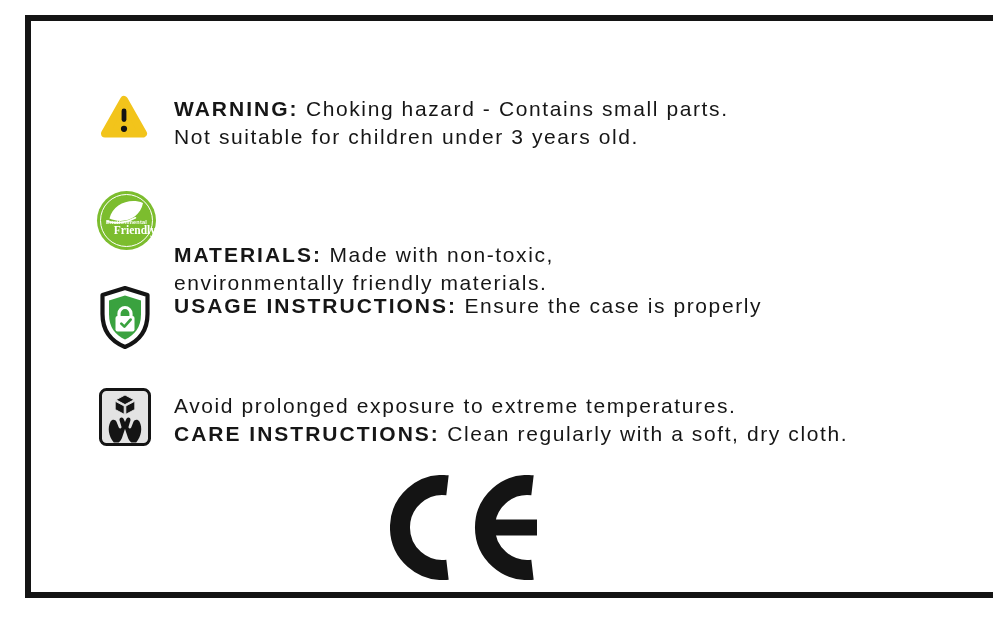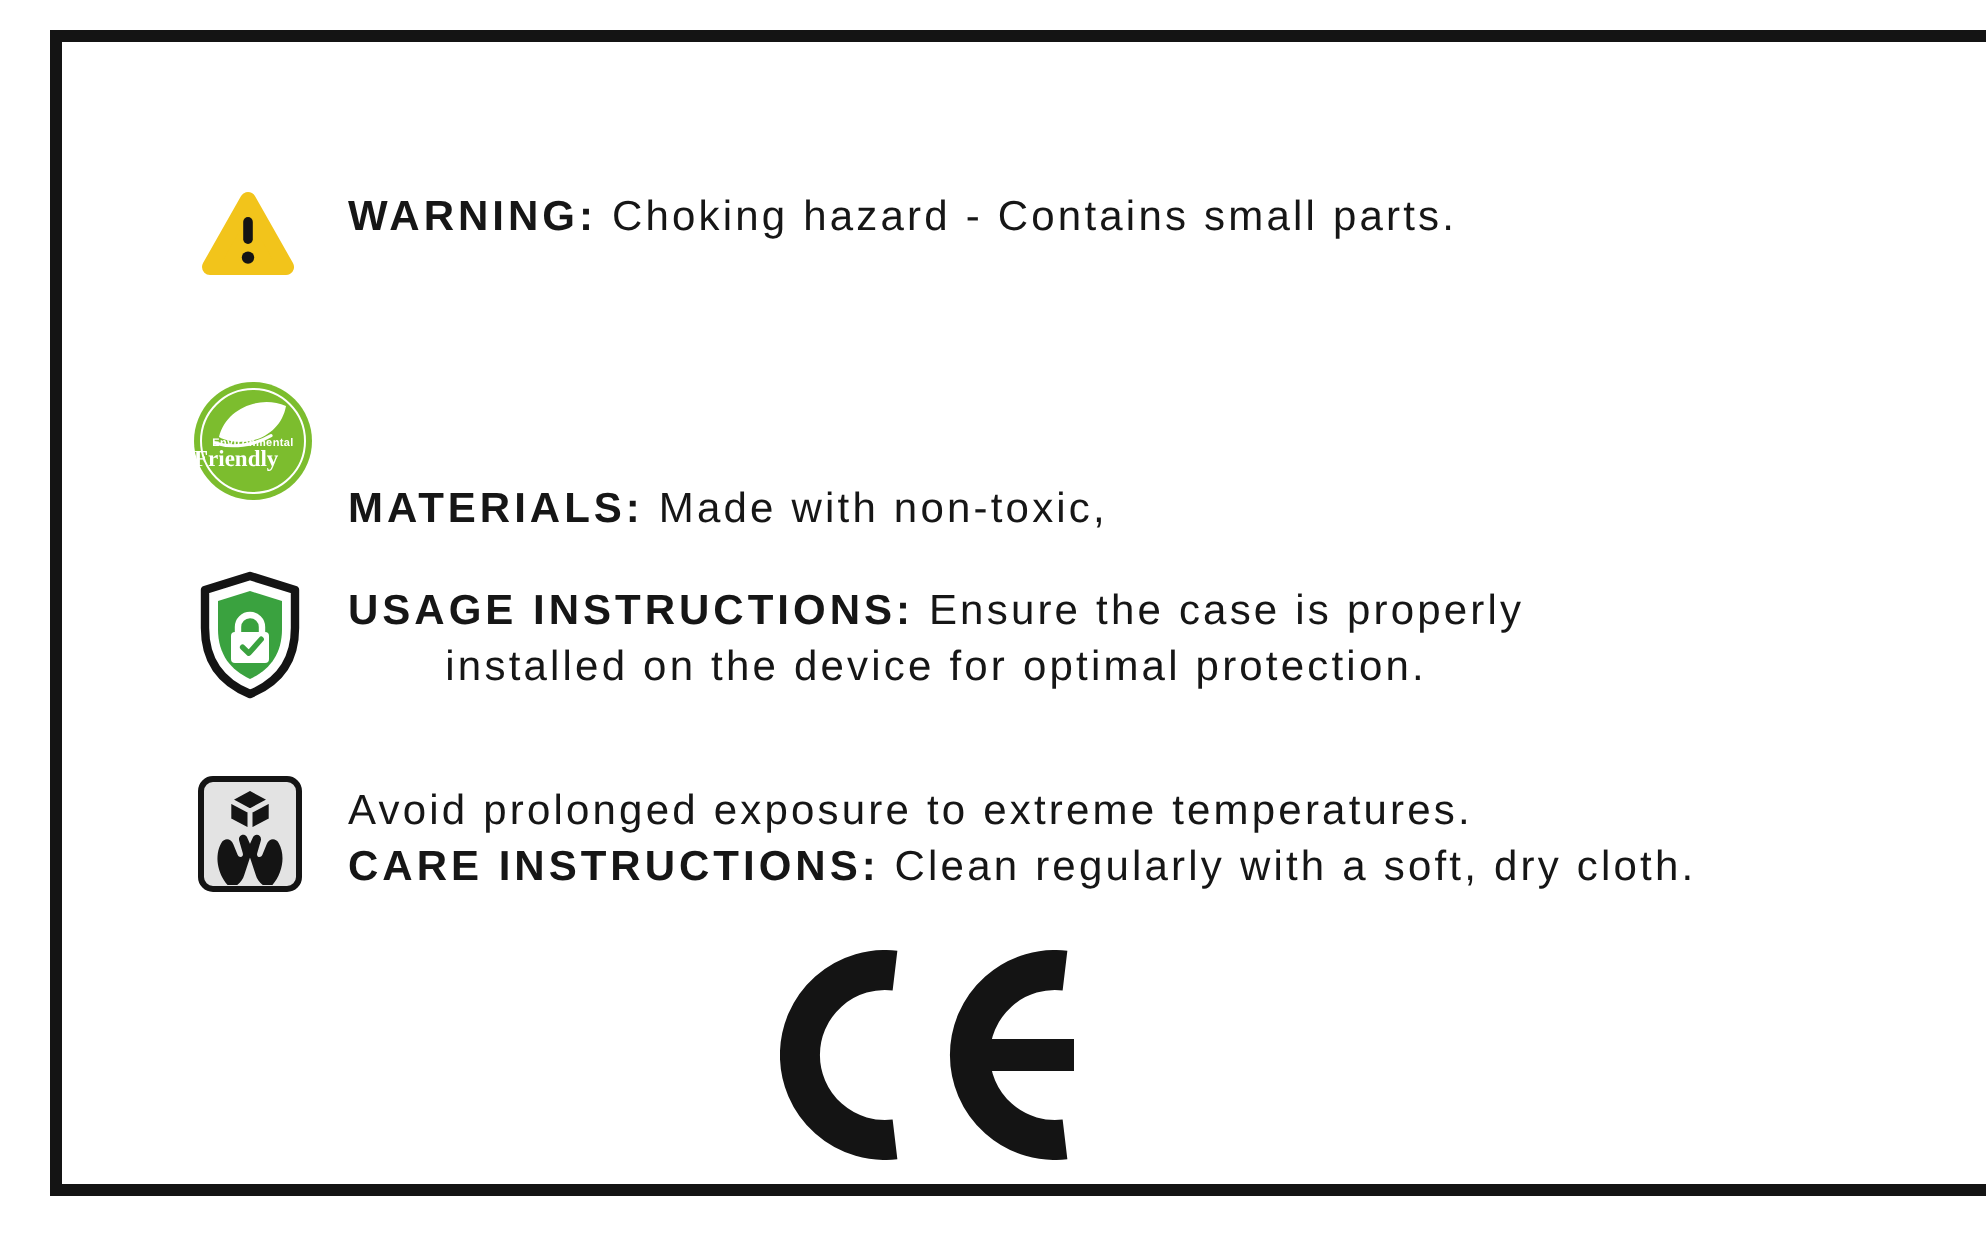--- a/index.html
+++ b/index.html
@@ -27,21 +27,21 @@
   .eco-ring{
     position:absolute;left:3px;top:3px;right:3px;bottom:3px;
     border:1.6px solid #ffffff;border-radius:50%;box-sizing:border-box;
   }
   .eco-leaf{position:absolute;left:0;top:0;}
   .eco-t1{
     position:absolute;left:0;top:28px;width:100%;text-align:center;
     color:#ffffff;font-size:5.5px;line-height:6px;letter-spacing:.2px;font-weight:bold;
   }
   .eco-t2{
-    position:absolute;left:0;top:33px;width:100%;text-align:left;
+    position:absolute;left:0;top:33px;width:100%;text-align:right;
     color:#ffffff;font-size:11.5px;line-height:12px;font-weight:bold;
     font-family:"Liberation Serif",serif;
   }
 </style>
 </head>
 <body>
 
 <div class="stage">
   <div class="card">
 
@@ -49,53 +49,54 @@
     <div class="row">
       <span class="icon-slot" style="left:69px;top:73px;width:48px;height:46px;">
         <svg width="48" height="46" viewBox="0 0 48 46">
           <path d="M24 6 L43 39.5 H5 Z" fill="#F2C41B" stroke="#F2C41B" stroke-width="8" stroke-linejoin="round"></path>
           <rect x="21.6" y="14.5" width="4.8" height="13.5" rx="2.4" fill="#141414"></rect>
           <circle cx="24" cy="34.8" r="3.1" fill="#141414"></circle>
         </svg>
       </span>
       <div class="text-block" style="top:74px;">
         <p><b class="lbl">WARNING:</b> <span>Choking hazard - Contains small parts.</span></p>
+        <p>Not suitable for children under 3 years old.</p>
       </div>
     </div>
 
     
     <div class="row">
       <span class="eco-badge icon-slot" style="left:66px;top:170px;">
         <span class="eco-ring"></span>
         <svg class="eco-leaf" width="59" height="59" viewBox="0 0 59 59">
           <path d="M12.5 27.5 C16 13 33 6.5 46 12 C43.5 26 29 33 15 28.6 C14 28.3 13.2 28 12.5 27.5 Z" fill="#ffffff"></path>
           <path d="M10.5 30.5 C19 33.2 30 31.8 38.5 26.8" stroke="#ffffff" stroke-width="1.6" fill="none" stroke-linecap="round"></path>
         </svg>
         <span class="eco-t1">Environmental</span>
         <span class="eco-t2">Friendly</span>
       </span>
       <div class="text-block" style="top:176px;margin-top:44px;">
         <p><b class="lbl">MATERIALS:</b> <span>Made with non-toxic,</span></p>
+        <p>environmentally friendly materials.</p>
       </div>
     </div>
 
     
     <div class="row">
       <span class="icon-slot" style="left:67px;top:264px;width:54px;height:65px;">
         <svg width="54" height="65" viewBox="0 0 54 65">
           <path d="M27 3 L49.5 10 V29 C49.5 46.5 40.5 56.5 27 62 C13.5 56.5 4.5 46.5 4.5 29 V10 Z" fill="#ffffff" stroke="#141414" stroke-width="4.2" stroke-linejoin="round"></path>
           <path d="M27 10.5 L43 15.5 V29.5 C43 42.5 36.5 50 27 54.5 C17.5 50 11 42.5 11 29.5 V15.5 Z" fill="#3AA23F"></path>
           <path d="M21 32 V28.5 A6 6 0 0 1 33 28.5 V32" fill="none" stroke="#ffffff" stroke-width="3.2"></path>
           <rect x="17.5" y="31" width="19" height="15.5" rx="2" fill="#ffffff"></rect>
           <path d="M23.3 38.6 L26.4 41.6 L32.6 34.6" fill="none" stroke="#3AA23F" stroke-width="2.7" stroke-linecap="round" stroke-linejoin="round"></path>
         </svg>
       </span>
       <div class="text-block" style="top:271px;text-align:center;">
         <p><b class="lbl">USAGE INSTRUCTIONS:</b> <span>Ensure the case is properly</span></p>
-        <p>installed on the device for optimal protection.</p>
       </div>
     </div>
 
     
     <div class="row">
       <span class="icon-slot" style="left:68px;top:367px;width:52px;height:58px;">
         <svg width="52" height="58" viewBox="0 0 52 58">
           <defs>
             <path id="hand" d="M14.8 54.5 C9.6 48.6 8.2 39.6 11.6 33.6 C13.3 30.7 16.5 31.3 17.6 34 L19.8 39.4 C20.6 41.3 23 40.6 22.4 38.6 L20.6 32.4 C19.9 29.8 22.8 28.3 24.4 30.4 L25.6 33.0 C26.8 35.4 27 38.8 25.8 41.4 L23.2 49.2 C22.6 51.4 21.2 53.2 19.6 54.5 Z"></path>
           </defs>

